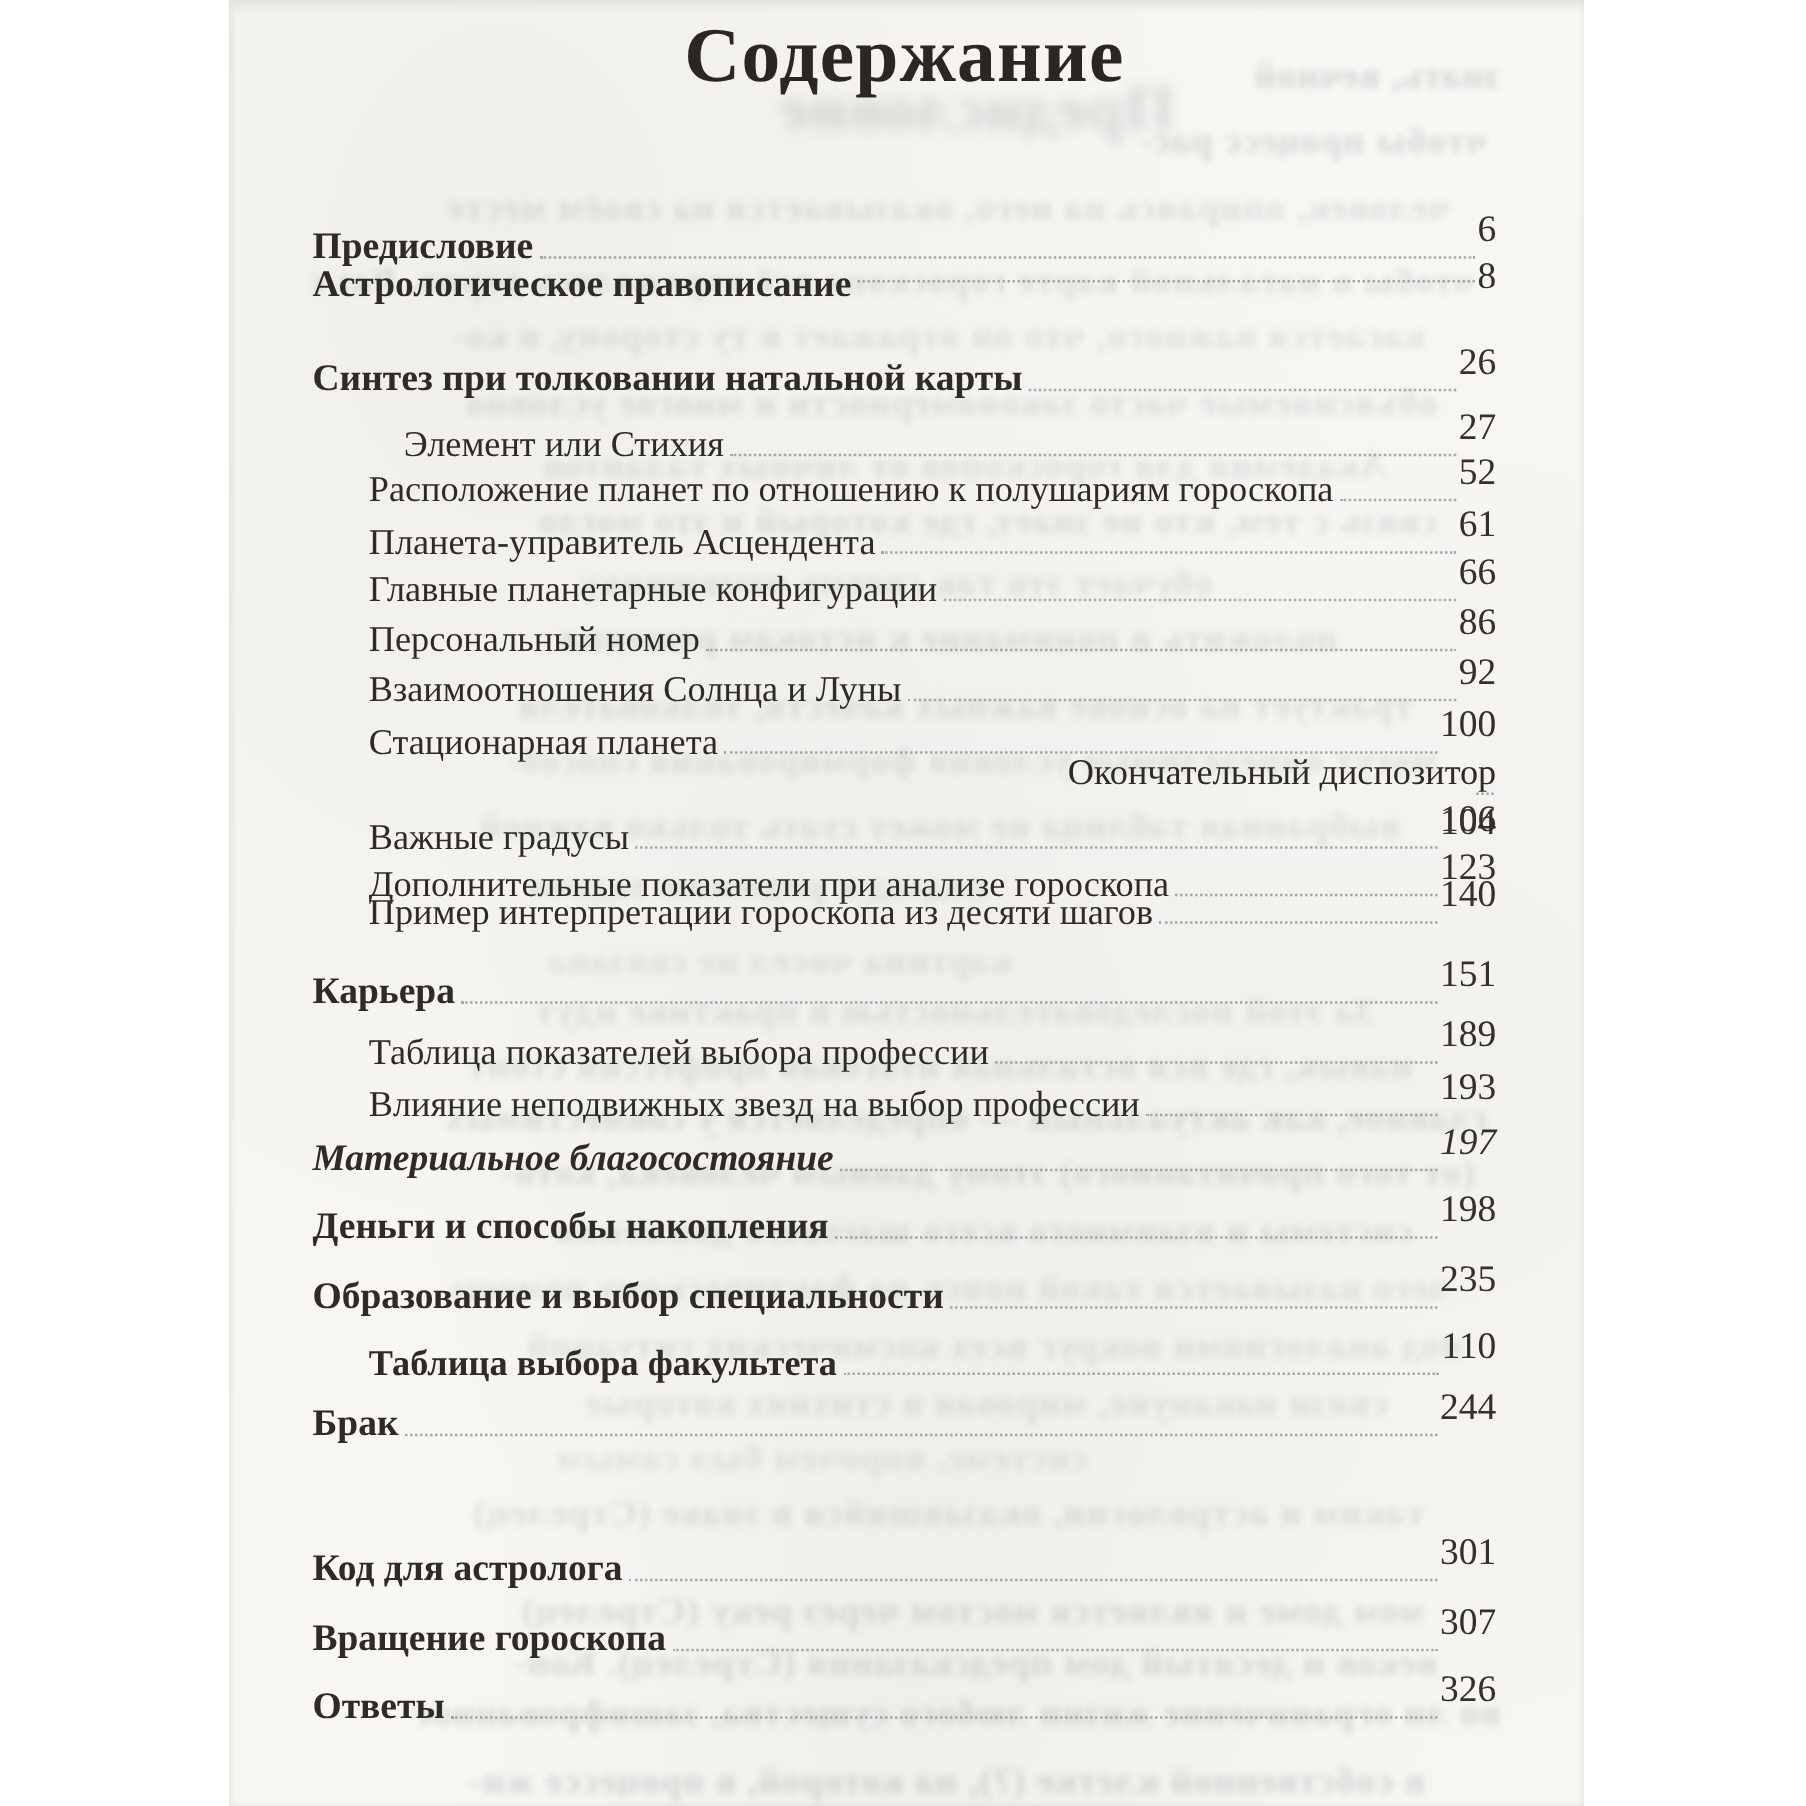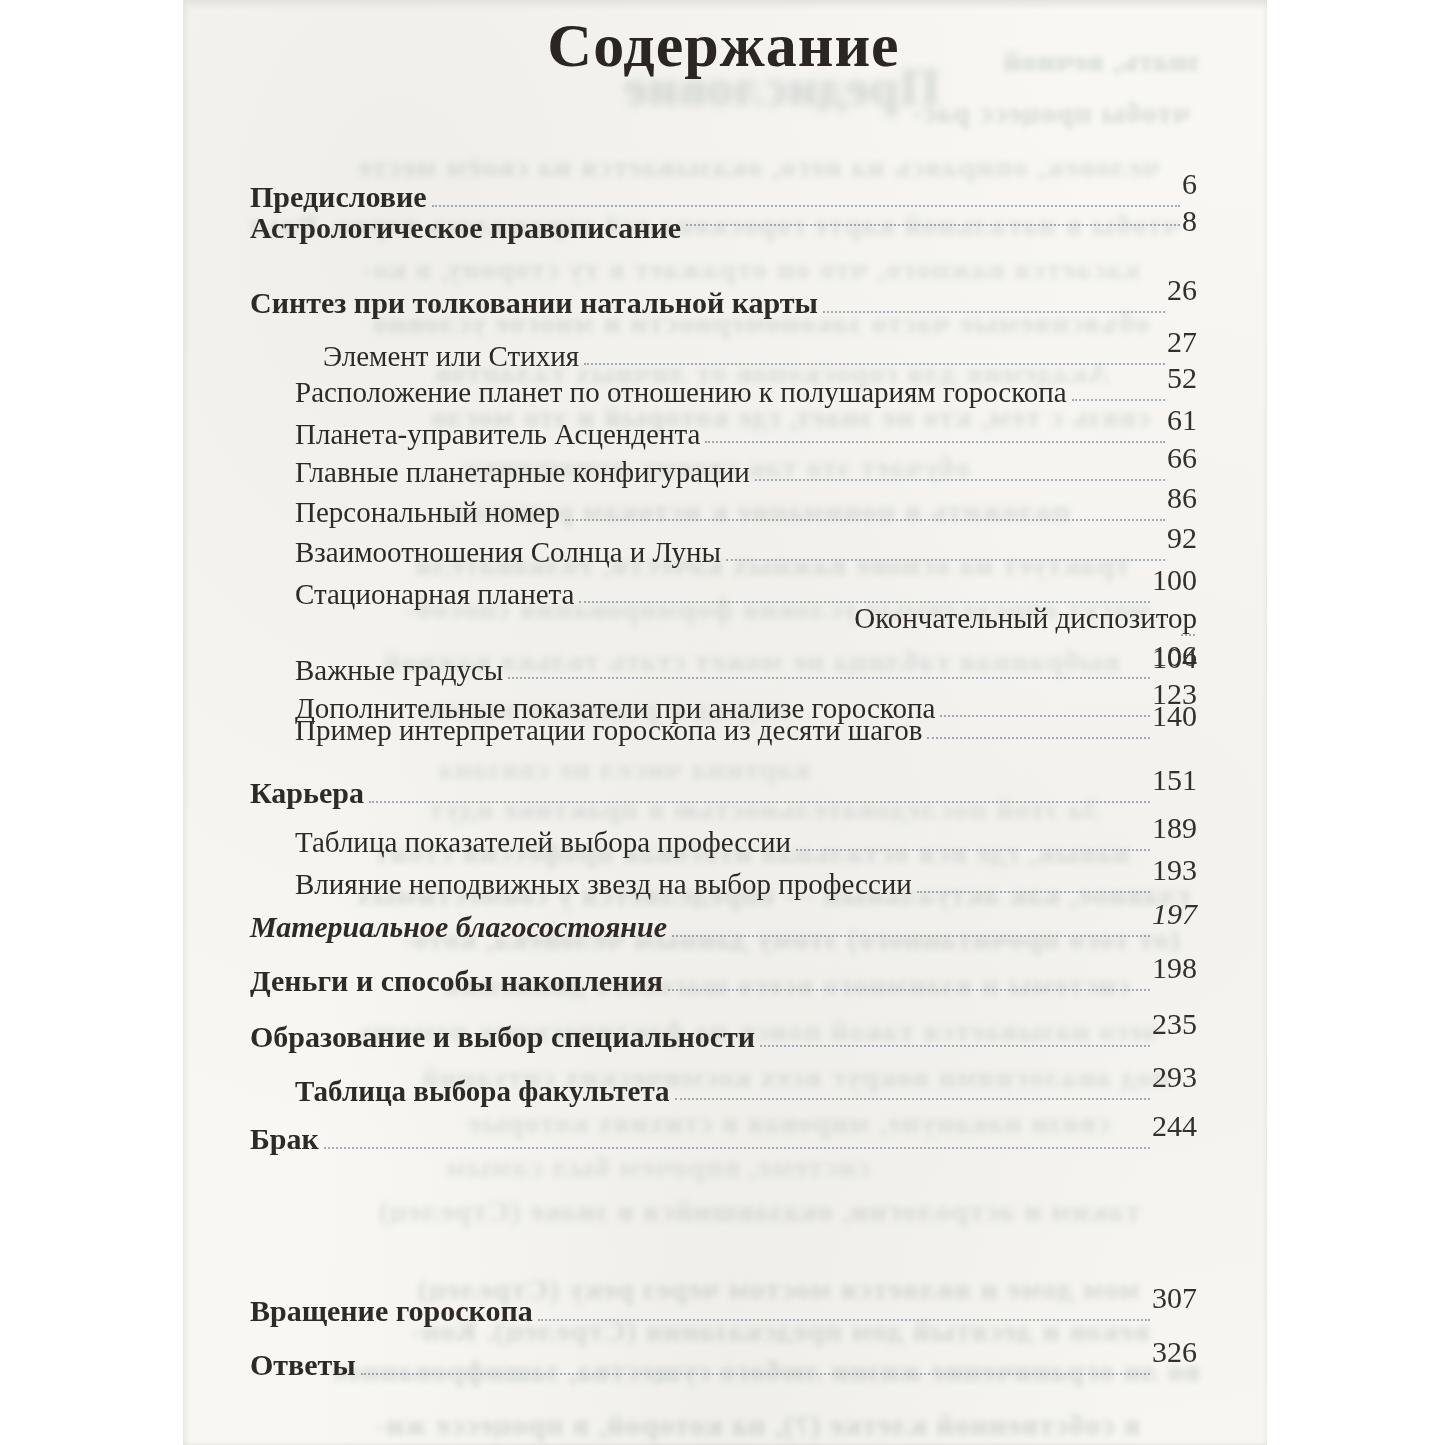--- a/index.html
+++ b/index.html
@@ -194,26 +194,31 @@
         <span class="n">198</span>
       </div>
       <div class="row bold" style="top: 1010px;">
         <span class="t">Образование и выбор специальности</span>
         <span class="leader"></span>
         <span class="n">235</span>
       </div>
       <div class="row sub bold" style="top: 1063px;">
         <span class="t">Таблица выбора факультета</span>
         <span class="leader"></span>
-        <span class="n">293</span>
+        <span class="n">110</span>
       </div>
       <div class="row bold" style="top: 1112px;">
         <span class="t">Брак</span>
         <span class="leader"></span>
         <span class="n">244</span>
+      </div>
+      <div class="row bold" style="top: 1228px;">
+        <span class="t">Код для астролога</span>
+        <span class="leader"></span>
+        <span class="n">301</span>
       </div>
       <div class="row bold" style="top: 1284px;">
         <span class="t">Вращение гороскопа</span>
         <span class="leader"></span>
         <span class="n">307</span>
       </div>
       <div class="row bold" style="top: 1338px;">
         <span class="t">Ответы</span>
         <span class="leader"></span>
         <span class="n">326</span>

